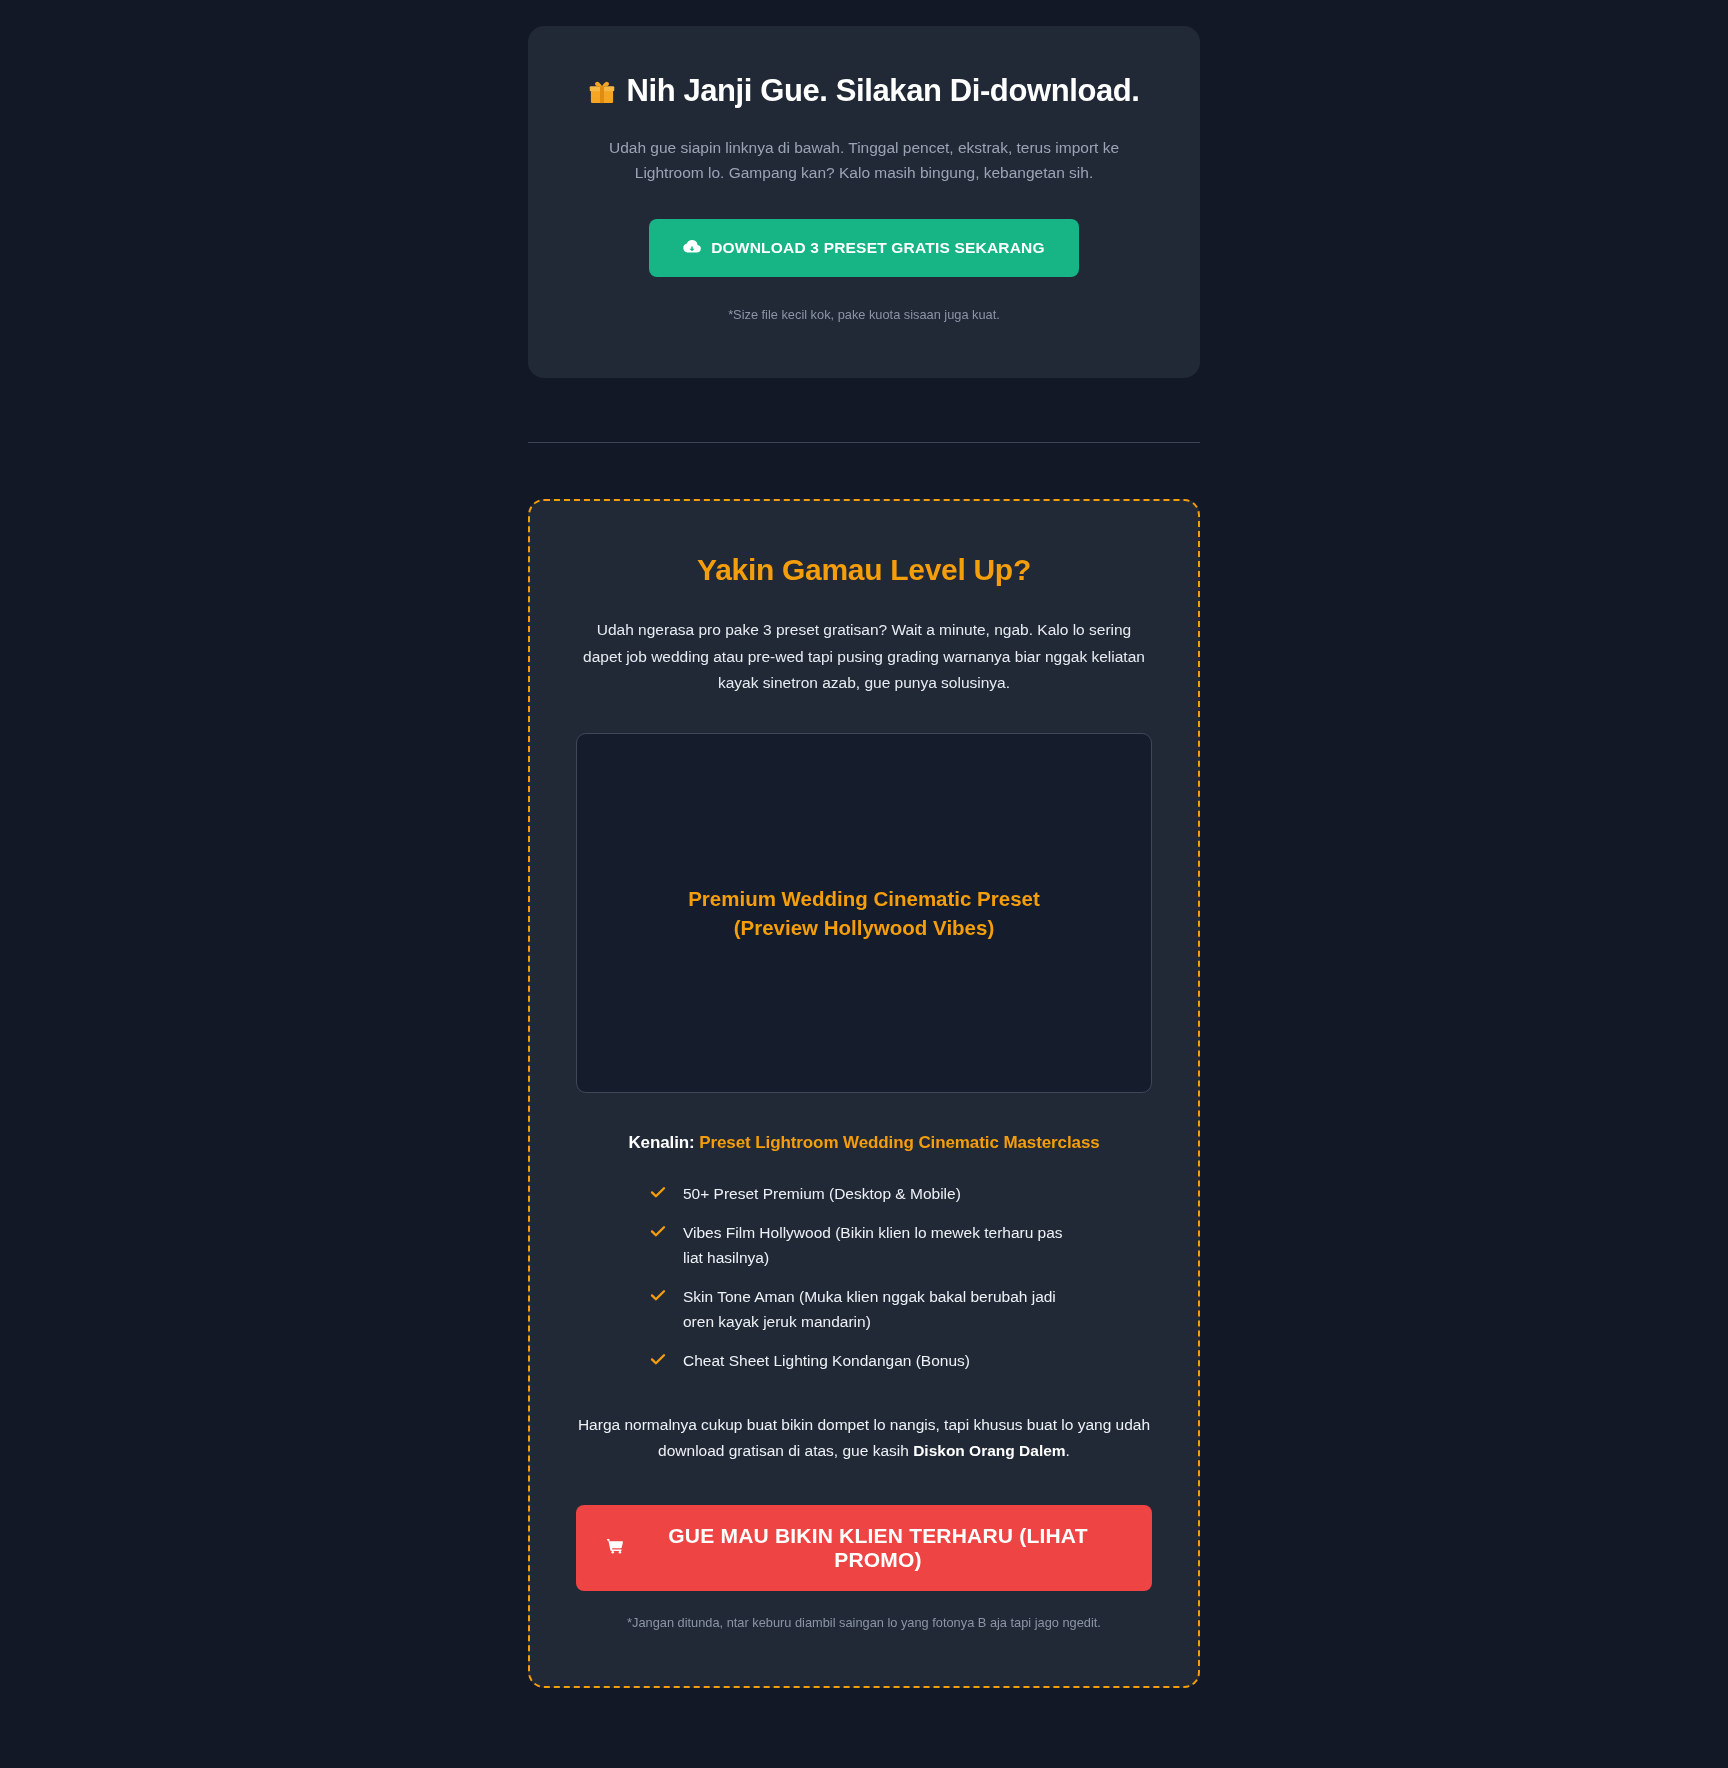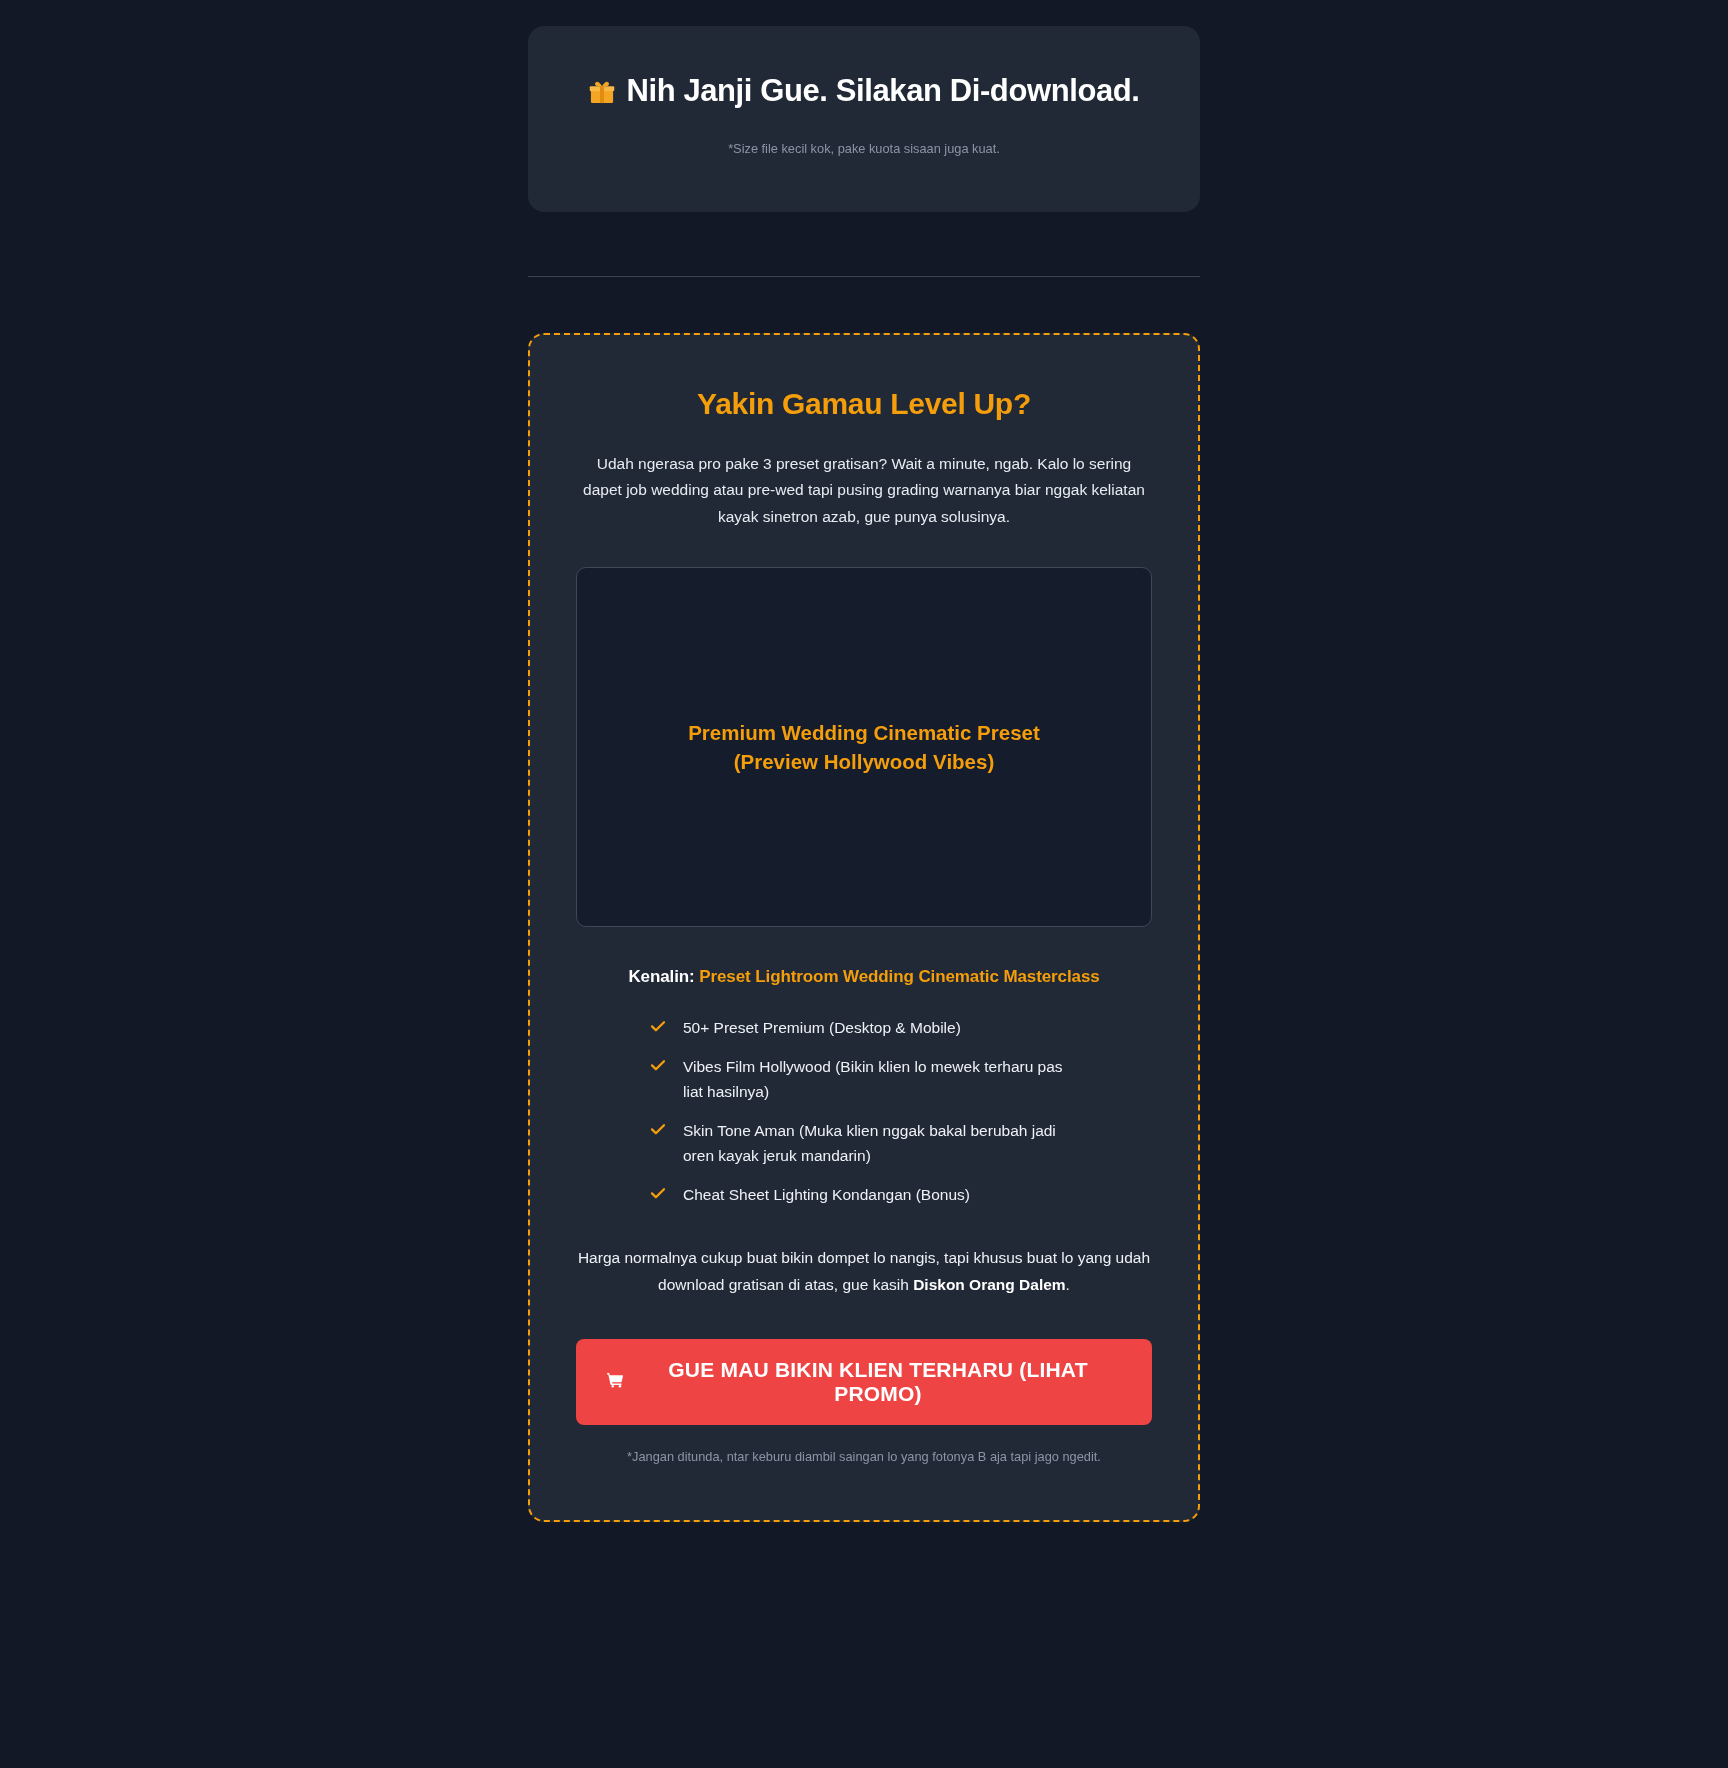--- a/index.html
+++ b/index.html
@@ -222,21 +222,30 @@
           <rect x="2.5" y="10.5" width="19" height="11" rx="1.2" fill="#f5a524"></rect>
           <rect x="1.5" y="7" width="21" height="4.4" rx="1" fill="#f8b944"></rect>
           <rect x="10.3" y="7" width="3.4" height="14.5" fill="#e08c10"></rect>
           <path d="M12 7C12 7 9.6 7 8.3 7 6.9 7 6 6.1 6 5.1 6 4 6.9 3.2 8 3.2c1.8 0 4 3.8 4 3.8z" fill="#f5a524"></path>
           <path d="M12 7c0 0 2.4 0 3.7 0 1.4 0 2.3-.9 2.3-1.9 0-1.1-.9-1.9-2-1.9-1.8 0-4 3.8-4 3.8z" fill="#f5a524"></path>
         </svg>
       </span>
       <span>Nih Janji Gue. Silakan Di-download.</span>
     </h1>
 
-
+    <p class="download-desc">Udah gue siapin linknya di bawah. Tinggal pencet, ekstrak, terus import ke Lightroom lo. Gampang kan? Kalo masih bingung, kebangetan sih.</p>
+
+    <button class="btn-green">
+      <span>
+        <svg viewBox="0 0 24 24" fill="currentColor" aria-hidden="true">
+          <path d="M19.35 10.04A7.49 7.49 0 0 0 12 4a7.49 7.49 0 0 0-6.96 4.7A5.99 5.99 0 0 0 6 20.5h13a5 5 0 0 0 .35-9.96zM13 12.5v3h2.5L12 19l-3.5-3.5H11v-3h2z"></path>
+        </svg>
+      </span>
+      <span>DOWNLOAD 3 PRESET GRATIS SEKARANG</span>
+    </button>
 
     <p class="note">*Size file kecil kok, pake kuota sisaan juga kuat.</p>
   </section>
 
   <div class="divider"></div>
 
   <section class="upsell-card">
 
     <h2 class="upsell-title">Yakin Gamau Level Up?</h2>
 

